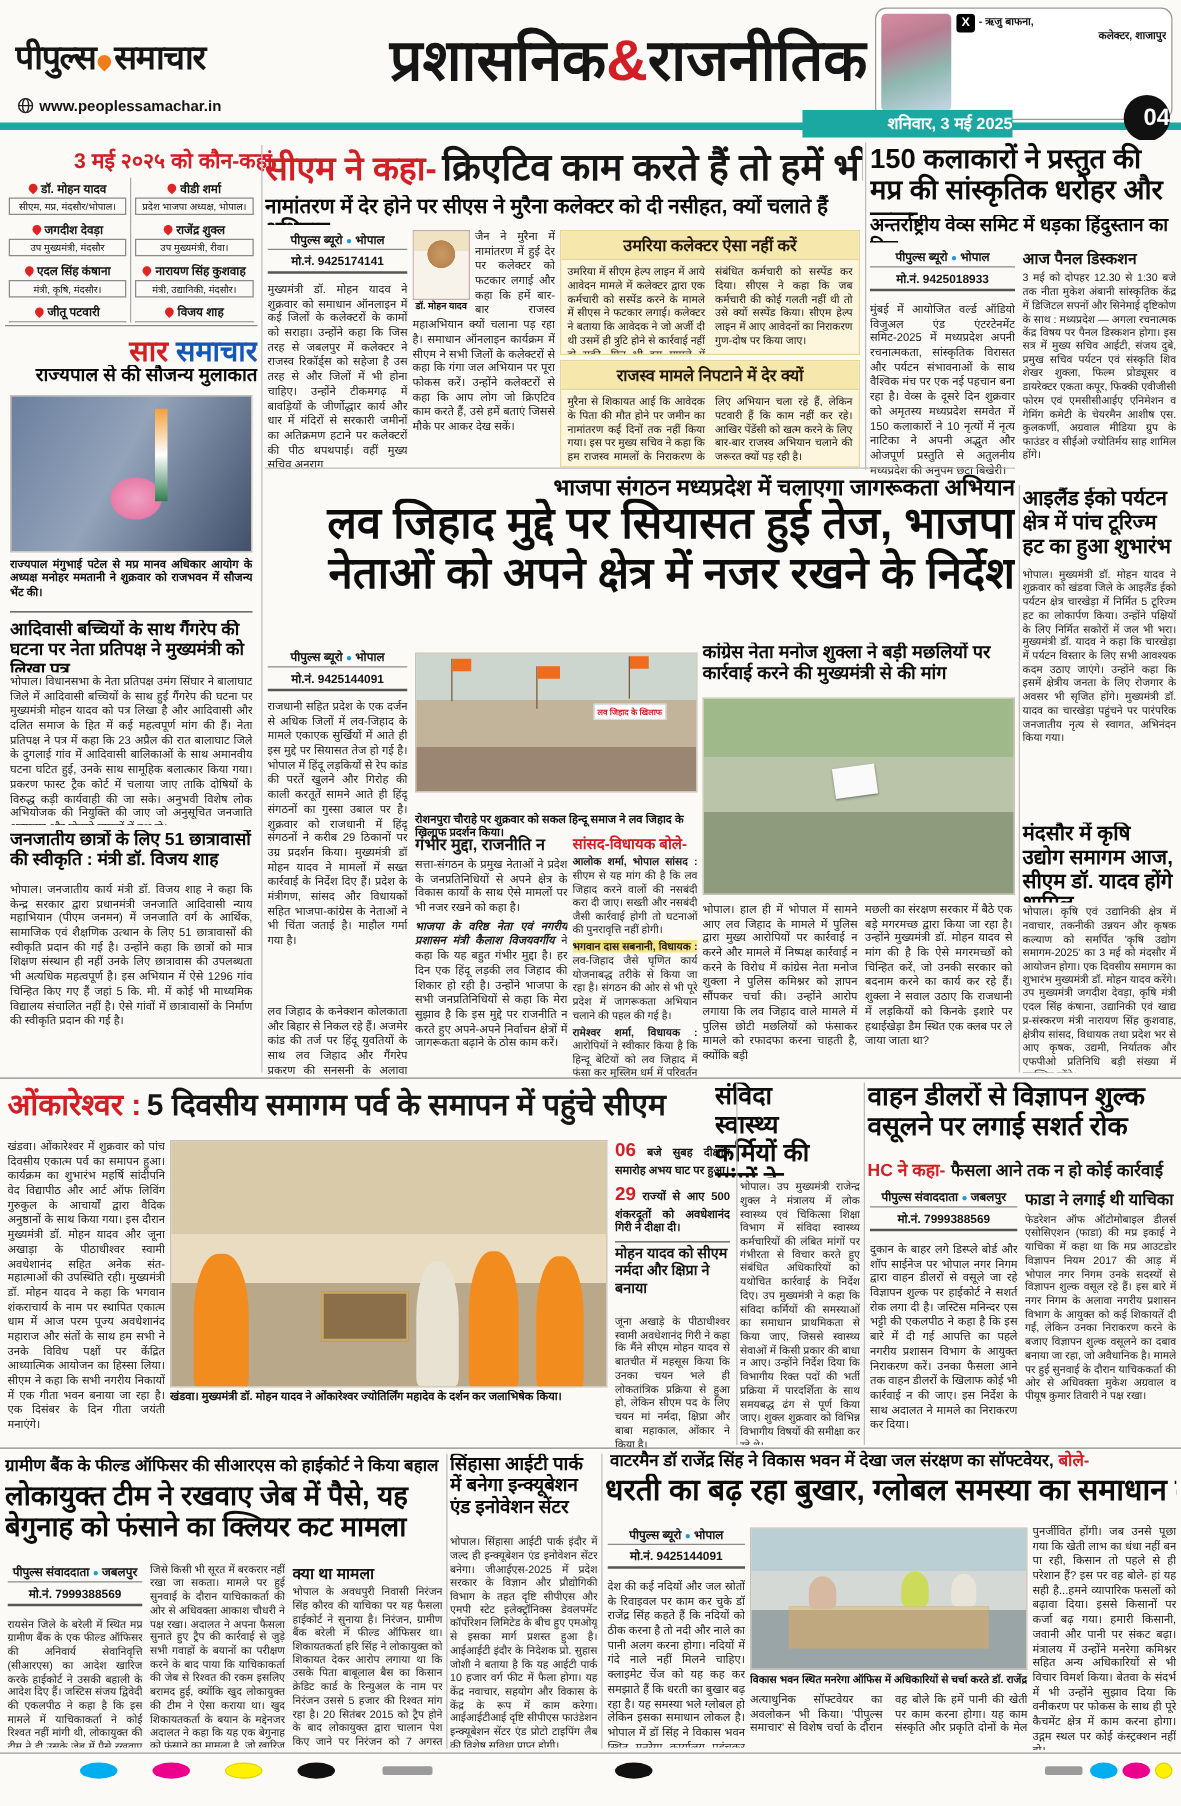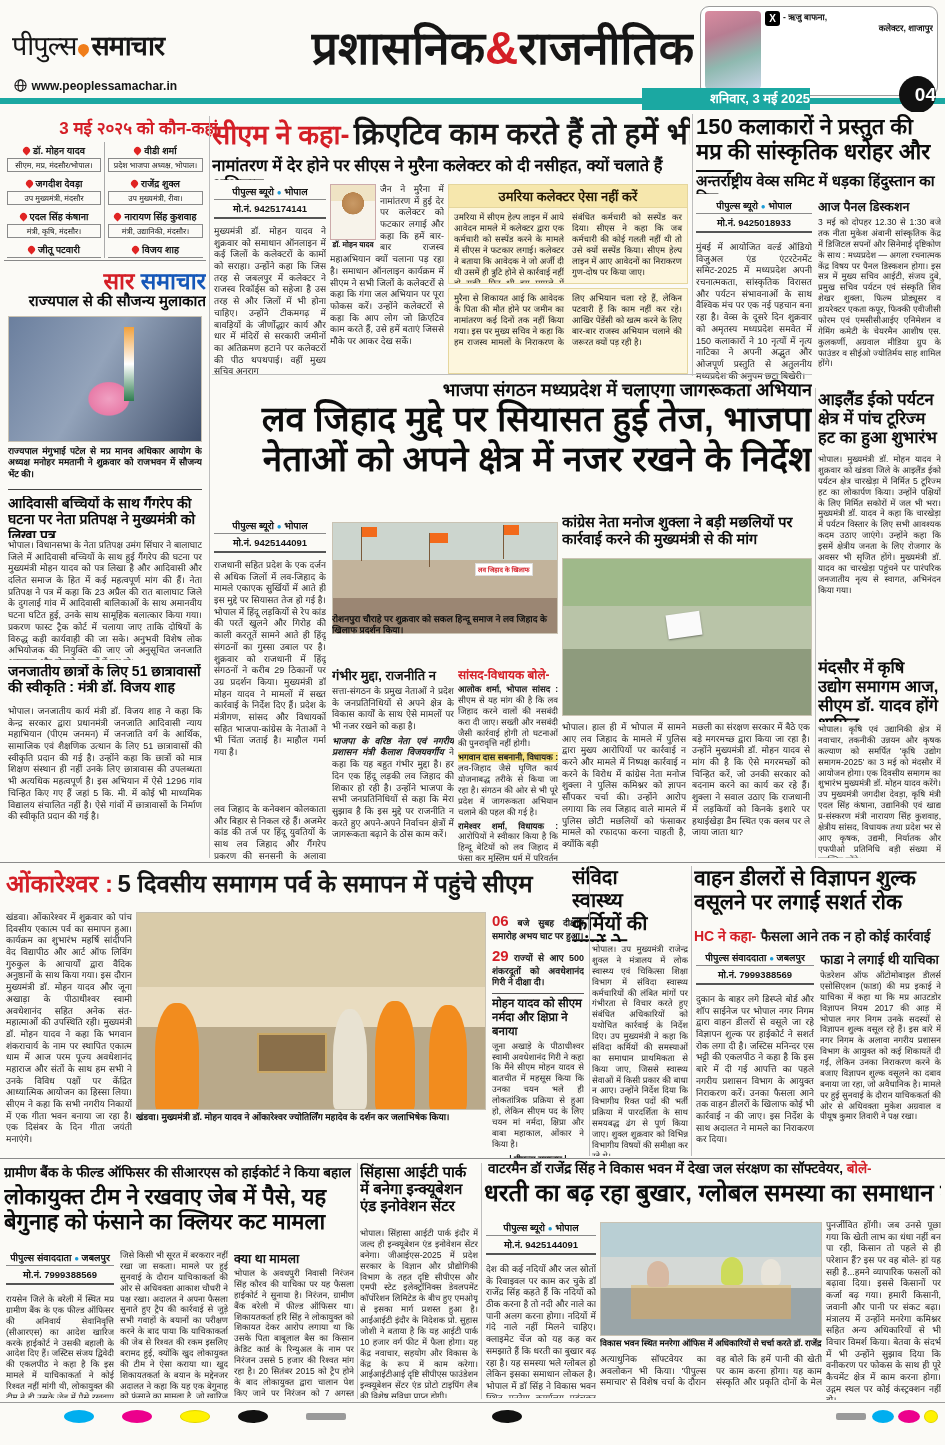--- a/index.html
+++ b/index.html
@@ -43,21 +43,21 @@
 .xicon{display:inline-flex;width:15px;height:15px;background:#000;color:#fff;border-radius:3px;
   font-size:10px;font-weight:bold;align-items:center;justify-content:center;}
 </style>
 </head>
 <body>
 
 <div id="page">
 
   <div class="abs" style="left:0;top:0;width:945px;height:112px">
     <div class="abs" style="left:12px;top:26px;width:205px;height:48px">
-      <span style="font-size:27px;font-weight:normal;letter-spacing:-1px">पीपुल्स</span><span style="display:inline-block;width:11px;height:11px;background:#f07d1a;border-radius:50% 50% 50% 0;transform:rotate(-45deg);margin:0 2px"></span><span style="font-size:27px;font-weight:bold;letter-spacing:-1px">समाचार</span>
+      <span style="font-size:27px;font-weight:bold;letter-spacing:-1px">पीपुल्स</span><span style="display:inline-block;width:11px;height:11px;background:#f07d1a;border-radius:50% 50% 50% 0;transform:rotate(-45deg);margin:0 2px"></span><span style="font-size:27px;font-weight:bold;letter-spacing:-1px">समाचार</span>
     </div>
     <div class="abs" style="left:14px;top:76px;width:210px;height:20px">
       <svg width="13" height="13" viewBox="0 0 14 14" style="vertical-align:-2px">
           <circle cx="7" cy="7" r="6" fill="none" stroke="#222" stroke-width="1.2"></circle>
           <line x1="1" y1="7" x2="13" y2="7" stroke="#222" stroke-width="1.2"></line>
           <ellipse cx="7" cy="7" rx="2.6" ry="6" fill="none" stroke="#222" stroke-width="1.2"></ellipse>
         </svg>
       <span class="b" style="font-size:12px">www.peoplessamachar.in</span>
     </div>
     <div class="abs ctr" style="left:222px;top:16px;width:472px;height:72px;font-size:46px;font-weight:900;line-height:1.4;white-space:nowrap">
@@ -143,20 +143,21 @@
       <div style="width:46px;height:56px;border:1px solid #caa;background:radial-gradient(circle at 50% 34%,#c99a66 0%,#b9854f 26%,rgba(0,0,0,0) 27%),linear-gradient(180deg,#efe3c4 0%,#efe3c4 30%,#f7f3ea 30%,#f7f3ea 100%)"></div>
       <div class="caption" style="font-size:7.5px">डॉ. मोहन यादव</div>
     </div>
     <div class="body9">जैन ने मुरैना में नामांतरण में हुई देर पर कलेक्टर को फटकार लगाई और कहा कि हमें बार-बार राजस्व महाअभियान क्यों चलाना पड़ रहा है। समाधान ऑनलाइन कार्यक्रम में सीएम ने सभी जिलों के कलेक्टरों से कहा कि गंगा जल अभियान पर पूरा फोकस करें। उन्होंने कलेक्टरों से कहा कि आप लोग जो क्रिएटिव काम करते हैं, उसे हमें बताएं जिससे मौके पर आकर देख सकें।</div>
   </div>
   <div class="ybox" style="left:448px;top:184px;width:240px;height:100px">
     <div class="bh">उमरिया कलेक्टर ऐसा नहीं करें</div>
     <div class="bb">उमरिया में सीएम हेल्प लाइन में आये आवेदन मामले में कलेक्टर द्वारा एक कर्मचारी को सस्पेंड करने के मामले में सीएस ने फटकार लगाई। कलेक्टर ने बताया कि आवेदक ने जो अर्जी दी थी उसमें ही त्रुटि होने से कार्रवाई नहीं हो सकी, फिर भी इस मामले में संबंधित कर्मचारी को सस्पेंड कर दिया। सीएस ने कहा कि जब कर्मचारी की कोई गलती नहीं थी तो उसे क्यों सस्पेंड किया। सीएम हेल्प लाइन में आए आवेदनों का निराकरण गुण-दोष पर किया जाए।</div>
   </div>
   <div class="ybox" style="left:448px;top:288px;width:240px;height:86px">
+    <div class="bh">राजस्व मामले निपटाने में देर क्यों</div>
     <div class="bb">मुरैना से शिकायत आई कि आवेदक के पिता की मौत होने पर जमीन का नामांतरण कई दिनों तक नहीं किया गया। इस पर मुख्य सचिव ने कहा कि हम राजस्व मामलों के निराकरण के लिए अभियान चला रहे हैं, लेकिन पटवारी हैं कि काम नहीं कर रहे। आखिर पेंडेंसी को खत्म करने के लिए बार-बार राजस्व अभियान चलाने की जरूरत क्यों पड़ रही है।</div>
   </div>
 
   <div class="abs hl1" style="left:696px;top:114px;width:245px;height:58px;font-size:22px">150 कलाकारों ने प्रस्तुत की मप्र की सांस्कृतिक धरोहर और कला</div>
   <div class="abs hl1" style="left:696px;top:172px;width:245px;height:22px;font-size:15px">अन्तर्राष्ट्रीय वेव्स समिट में धड़का हिंदुस्तान का दिल</div>
   <div class="abs" style="left:696px;top:198px;width:116px;height:38px">
     <div class="byl">
         <div class="r1"><span>पीपुल्स ब्यूरो</span> <span class="dot">●</span> <span>भोपाल</span></div>
         <div>मो.नं. 9425018933</div>
       </div>
@@ -177,21 +178,21 @@
   <div class="abs body9" style="left:214px;top:804px;width:112px;height:58px">लव जिहाद के कनेक्शन कोलकाता और बिहार से निकल रहे हैं। अजमेर कांड की तर्ज पर हिंदू युवतियों के साथ लव जिहाद और गैंगरेप प्रकरण की सनसनी के अलावा सागर, उज्जैन, शहडोल, पन्ना, दमोह, धार, बालाघाट और जबलपुर सहित कई जिलों के मामले सामने आ चुके हैं।</div>
   <div class="photo" style="left:332px;top:522px;width:226px;height:112px;background:linear-gradient(180deg,#ccd5ce 0%,#ccd5ce 34%,#c2b39b 34%,#c2b39b 68%,#9b8673 68%,#9b8673 100%)">
     <div class="pole" style="left:28px;top:4px"></div>
     <div class="flag" style="left:29px;top:4px"></div>
     <div class="pole" style="left:96px;top:10px"></div>
     <div class="flag" style="left:97px;top:10px;width:18px"></div>
     <div class="pole" style="left:170px;top:2px"></div>
     <div class="flag" style="left:171px;top:2px"></div>
     <div class="placard" style="position:absolute;left:142px;top:40px;background:#fff;color:#d41e26;font-size:6.5px;font-weight:bold;padding:1px 2px;border:1px solid #ddd">लव जिहाद के खिलाफ</div>
   </div>
-  <div class="abs caption" style="left:332px;top:614px;width:226px;height:24px">रोशनपुरा चौराहे पर शुक्रवार को सकल हिन्दू समाज ने लव जिहाद के खिलाफ प्रदर्शन किया।</div>
+  <div class="abs caption" style="left:332px;top:650px;width:226px;height:24px">रोशनपुरा चौराहे पर शुक्रवार को सकल हिन्दू समाज ने लव जिहाद के खिलाफ प्रदर्शन किया।</div>
   <div class="abs b" style="left:332px;top:666px;width:122px;height:18px;font-size:13px">गंभीर मुद्दा, राजनीति न हो..</div>
   <div class="abs body9" style="left:332px;top:686px;width:122px;height:176px">
     <p>सत्ता-संगठन के प्रमुख नेताओं ने प्रदेश के जनप्रतिनिधियों से अपने क्षेत्र के विकास कार्यों के साथ ऐसे मामलों पर भी नजर रखने को कहा है।</p>
     <p style="margin-top:3px"><i class="b">भाजपा के वरिष्ठ नेता एवं नगरीय प्रशासन मंत्री कैलाश विजयवर्गीय</i> <span>ने कहा कि यह बहुत गंभीर मुद्दा है। हर दिन एक हिंदू लड़की लव जिहाद की शिकार हो रही है। उन्होंने भाजपा के सभी जनप्रतिनिधियों से कहा कि मेरा सुझाव है कि इस मुद्दे पर राजनीति न करते हुए अपने-अपने निर्वाचन क्षेत्रों में जागरूकता बढ़ाने के ठोस काम करें।</span></p>
   </div>
   <div class="abs red b" style="left:458px;top:666px;width:100px;height:16px;font-size:12px">सांसद-विधायक बोले-</div>
   <div class="abs" style="left:458px;top:684px;width:100px;height:178px">
     <p class="body85"><span class="b">आलोक शर्मा, भोपाल सांसद :</span> <span>सीएम से यह मांग की है कि लव जिहाद करने वालों की नसबंदी करा दी जाए। सख्ती और नसबंदी जैसी कार्रवाई होगी तो घटनाओं की पुनरावृत्ति नहीं होगी।</span></p>
     <p class="body85" style="margin-top:3px"><span class="b" style="background:#f8e58a">भगवान दास सबनानी, विधायक :</span> <span>लव-जिहाद जैसे घृणित कार्य योजनाबद्ध तरीके से किया जा रहा है। संगठन की ओर से भी पूरे प्रदेश में जागरूकता अभियान चलाने की पहल की गई है।</span></p>
     <p class="body85" style="margin-top:3px"><span class="b">रामेश्वर शर्मा, विधायक :</span> <span>आरोपियों ने स्वीकार किया है कि हिन्दू बेटियों को लव जिहाद में फंसा कर मुस्लिम धर्म में परिवर्तन कराने पर सबाब मिलता है। यह राजनीति का नहीं, दिलों का मुद्दा बन गया है।</span></p>
@@ -218,21 +219,21 @@
     <div class="monk" style="left:196px;top:96px;width:34px;height:100px;background:#e8e2d2"></div>
     <div class="monk" style="left:238px;top:88px;width:40px;height:110px"></div>
     <div class="monk" style="left:292px;top:92px;width:38px;height:106px"></div>
     <div style="position:absolute;left:120px;top:120px;width:70px;height:40px;background:#8a6f4a;border:2px solid #caa866"></div>
   </div>
   <div class="abs caption" style="left:136px;top:1112px;width:350px;height:22px">खंडवा। मुख्यमंत्री डॉ. मोहन यादव ने ओंकारेश्वर ज्योतिर्लिंग महादेव के दर्शन कर जलाभिषेक किया।</div>
   <div class="abs" style="left:492px;top:912px;width:92px;height:246px">
     <div class="fact"><span class="num">06</span> <span>बजे सुबह दीक्षांत समारोह अभय घाट पर हुआ।</span></div>
     <div class="fact"><span class="num">29</span> <span>राज्यों से आए 500 शंकरदूतों को अवधेशानंद गिरी ने दीक्षा दी।</span></div>
     <div class="b" style="font-size:11.5px;border-top:1px solid #555;padding-top:3px;line-height:1.2">मोहन यादव को सीएम नर्मदा और क्षिप्रा ने बनाया</div>
-    <div class="body85" style="margin-top:2px">जूना अखाड़े के पीठाधीश्वर स्वामी अवधेशानंद गिरी ने कहा कि मैंने सीएम मोहन यादव से बातचीत में महसूस किया कि उनका चयन भले ही लोकतांत्रिक प्रक्रिया से हुआ हो, लेकिन सीएम पद के लिए चयन मां नर्मदा, क्षिप्रा और बाबा महाकाल, ओंकार ने किया है।</div>
+    <div class="body85" style="margin-top:13px">जूना अखाड़े के पीठाधीश्वर स्वामी अवधेशानंद गिरी ने कहा कि मैंने सीएम मोहन यादव से बातचीत में महसूस किया कि उनका चयन भले ही लोकतांत्रिक प्रक्रिया से हुआ हो, लेकिन सीएम पद के लिए चयन मां नर्मदा, क्षिप्रा और बाबा महाकाल, ओंकार ने किया है।</div>
     <div class="endmark" style="margin-top:4px">—| <span>पीपुल्स समाचार</span> |—</div>
   </div>
 
   <div class="abs hl1" style="left:572px;top:866px;width:96px;height:76px;font-size:20px">संविदा स्वास्थ्य कर्मियों की मांगों के निराकरण के दिए निर्देश</div>
   <div class="abs body85" style="left:592px;top:944px;width:96px;height:212px">भोपाल। उप मुख्यमंत्री राजेन्द्र शुक्ल ने मंत्रालय में लोक स्वास्थ्य एवं चिकित्सा शिक्षा विभाग में संविदा स्वास्थ्य कर्मचारियों की लंबित मांगों पर गंभीरता से विचार करते हुए संबंधित अधिकारियों को यथोचित कार्रवाई के निर्देश दिए। उप मुख्यमंत्री ने कहा कि संविदा कर्मियों की समस्याओं का समाधान प्राथमिकता से किया जाए, जिससे स्वास्थ्य सेवाओं में किसी प्रकार की बाधा न आए। उन्होंने निर्देश दिया कि विभागीय रिक्त पदों की भर्ती प्रक्रिया में पारदर्शिता के साथ समयबद्ध ढंग से पूर्ण किया जाए। शुक्ल शुक्रवार को विभिन्न विभागीय विषयों की समीक्षा कर रहे थे।</div>
 
   <div class="abs hl1" style="left:694px;top:866px;width:247px;height:58px;font-size:21px">वाहन डीलरों से विज्ञापन शुल्क वसूलने पर लगाई सशर्त रोक</div>
   <div class="abs" style="left:694px;top:926px;width:247px;height:20px;white-space:nowrap">
     <span class="red b" style="font-size:14px">HC ने कहा-</span>
     <span class="b" style="font-size:13.5px">फैसला आने तक न हो कोई कार्रवाई</span>

